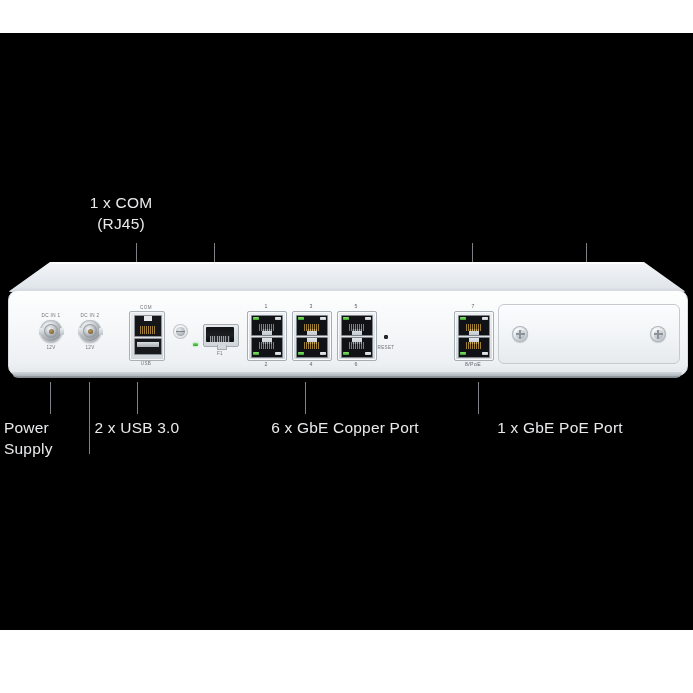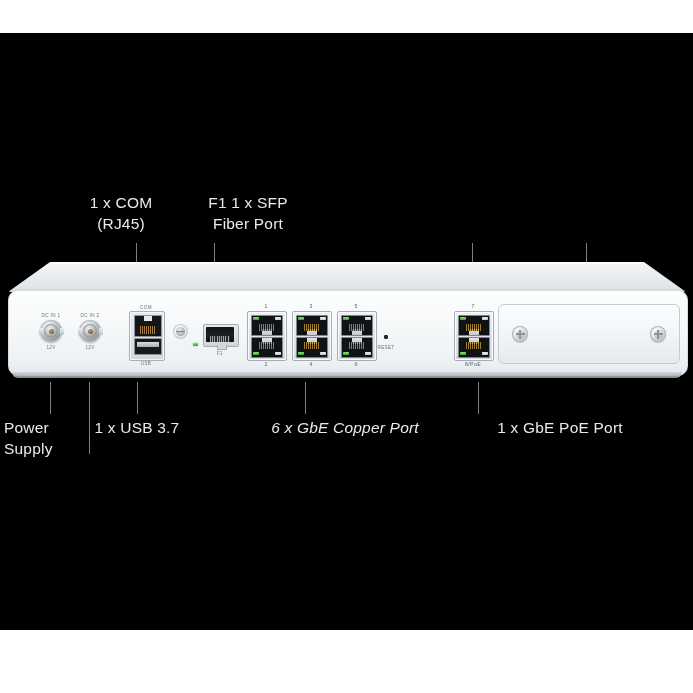--- a/index.html
+++ b/index.html
@@ -344,22 +344,20 @@
 <body>
 
 <div id="stage">
 
   <div id="backdrop"></div>
 
   <div class="callout" style="left:66px; top:192px; width:110px;">1 x COM
 (RJ45)</div>
   <div class="leader" style="left:136px; top:243px; height:33px;"></div>
 
-  <div class="callout" style="left:188px; top:192px; width:120px;">F1 1 x SFP
-Fiber Port</div>
   <div class="leader" style="left:214px; top:243px; height:92px;"></div>
 
   <div class="leader" style="left:472px; top:243px; height:72px;"></div>
 
   <div class="leader" style="left:586px; top:243px; height:57px;"></div>
 
   <div id="device">
 
     <div id="lid">
       <div class="lid-face"></div>
@@ -501,21 +499,21 @@
     <div id="lip"></div>
   </div>
 
   <div class="leader" style="left:50px; top:382px; height:32px;"></div>
   <div class="callout left-al" style="left:4px; top:417px; width:110px;">Power
 Supply</div>
 
   <div class="leader" style="left:89px; top:382px; height:72px;"></div>
 
   <div class="leader" style="left:137px; top:382px; height:32px;"></div>
-  <div class="callout" style="left:66px; top:417px; width:142px;">1 x USB 3.7</div>
+  <div class="callout" style="left:66px; top:417px; width:142px;">2 x USB 3.0</div>
 
   <div class="leader" style="left:305px; top:382px; height:32px;"></div>
-  <div class="callout" style="left:235px; top:417px; width:220px;font-style:italic;">6 x GbE Copper Port</div>
+  <div class="callout" style="left:235px; top:417px; width:220px;">6 x GbE Copper Port</div>
 
   <div class="leader" style="left:478px; top:382px; height:32px;"></div>
   <div class="callout" style="left:462px; top:417px; width:196px;">1 x GbE PoE Port</div>
 
 </div>
 
 </body></html>

